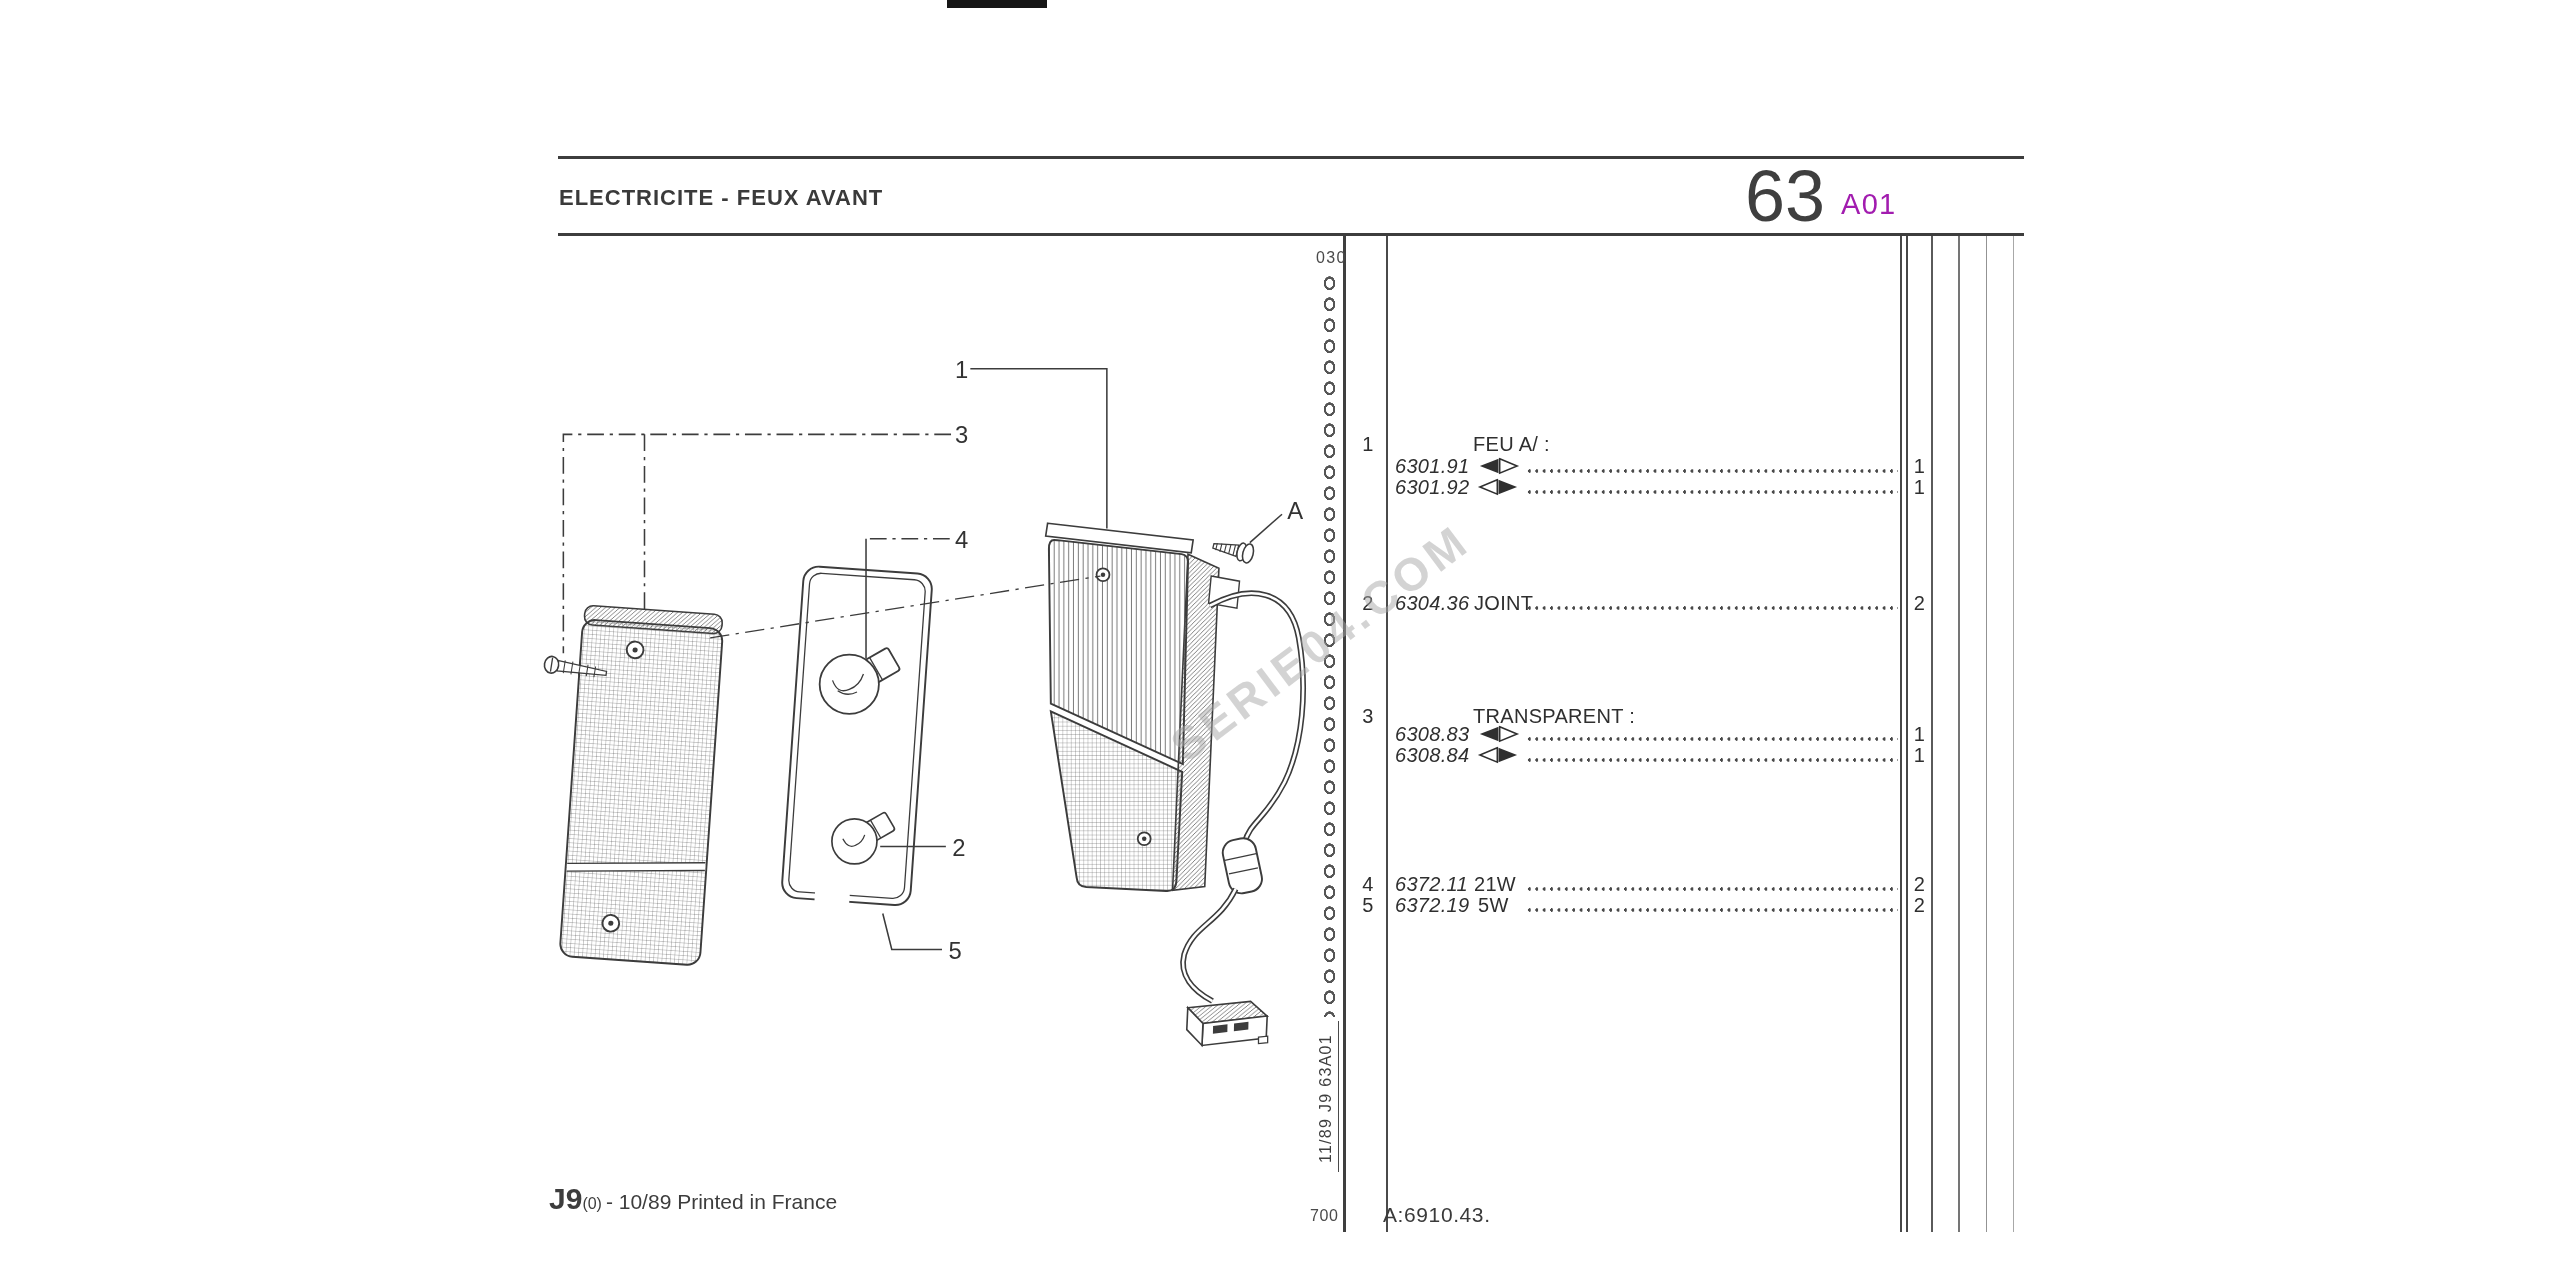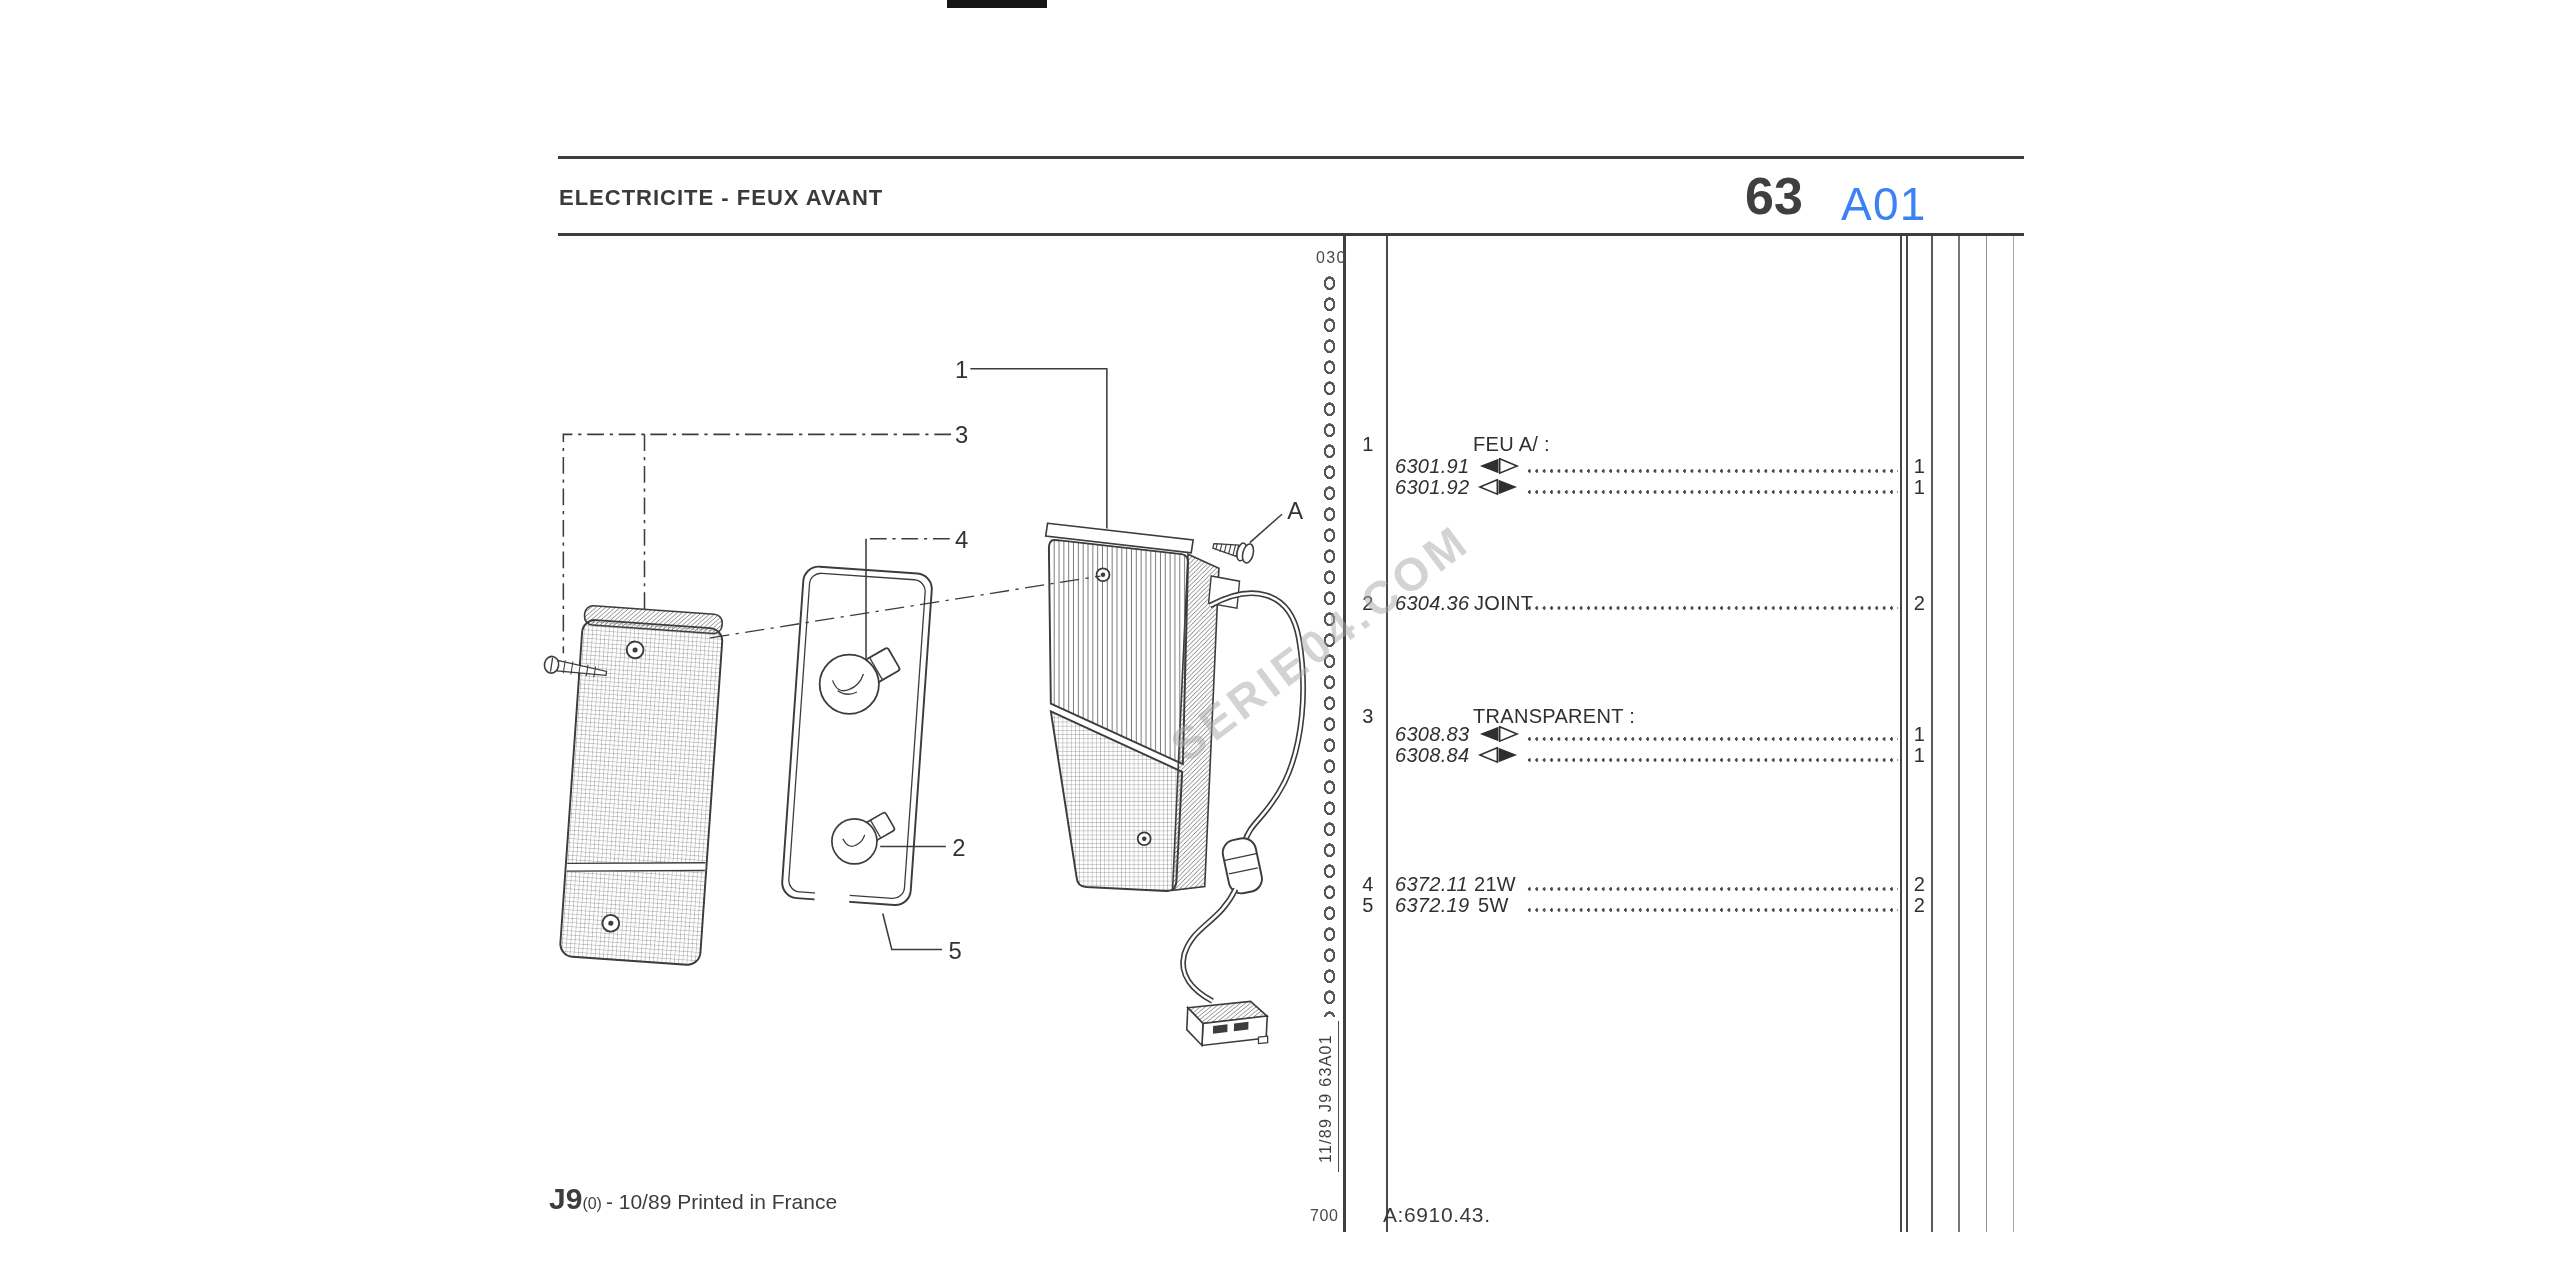--- a/index.html
+++ b/index.html
@@ -6,22 +6,22 @@
   .page{position:relative;width:2576px;height:1288px;background:#ffffff;overflow:hidden;
         font-family:"Liberation Sans",sans-serif;color:#2e2e2e;}
   .abs{position:absolute;}
 
   
   .topmark{left:947px;top:0;width:100px;height:8.4px;background:#161616;}
   .rule{background:#3d3d3d;height:2.6px;left:558px;width:1466px;}
   .rule1{top:156px;}
   .rule2{top:233px;height:3.2px;}
   .section-title{left:559px;top:185px;font-size:22px;font-weight:700;letter-spacing:1px;color:#3a3a3a;}
-  .page-number{left:1745px;top:169px;font-size:52px;font-weight:700;color:#3f3f3f;line-height:55px;}
-  .page-code{left:1841px;top:187px;font-size:46px;font-weight:400;color:#3b82f6;line-height:35px;letter-spacing:1.3px;}
+  .page-number{left:1745px;top:169px;font-size:72px;font-weight:400;color:#3f3f3f;line-height:55px;}
+  .page-code{left:1841px;top:187px;font-size:29px;font-weight:400;color:#a21caf;line-height:35px;letter-spacing:1.3px;}
 
   
   .vline{top:236px;height:996px;}
   .v-left{left:1343px;width:2.6px;background:#3f3f3f;}
   .v-item{left:1386px;width:1.9px;background:#4a4a4a;}
   .v-qty-a{left:1900px;width:1.9px;background:#474747;}
   .v-qty-b{left:1906px;width:1.9px;background:#474747;}
   .v-r1{left:1931px;width:1.9px;background:#5a5a5a;}
   .v-r2{left:1958px;width:1.9px;background:#757575;}
   .v-r3{left:1986px;width:1.3px;background:#939393;}

